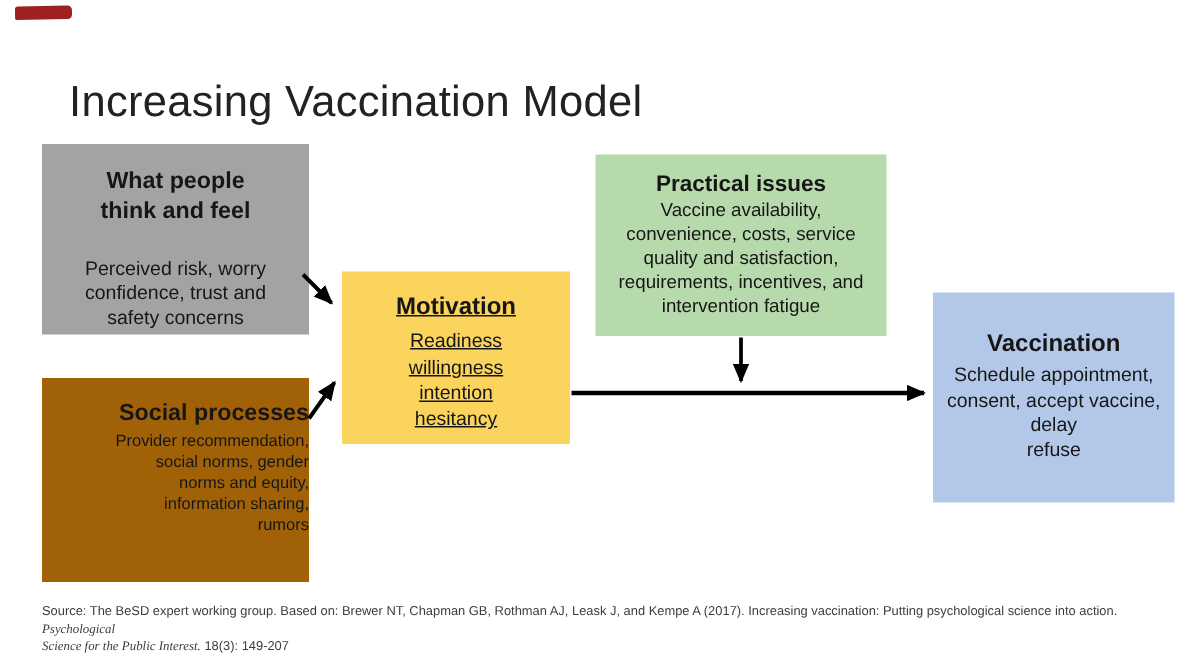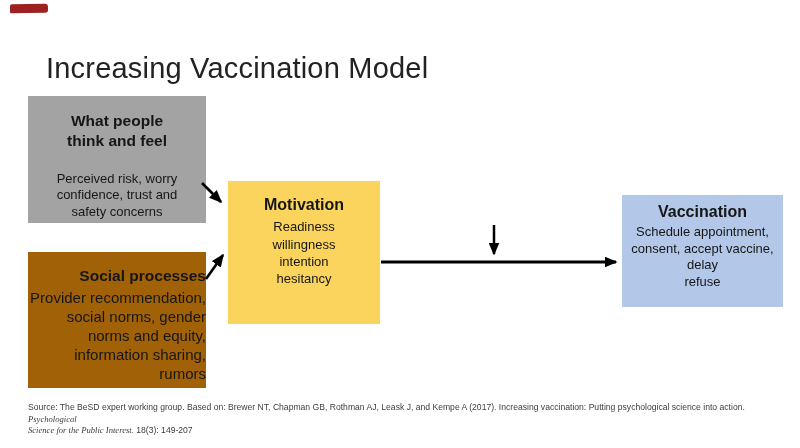--- a/index.html
+++ b/index.html
@@ -40,31 +40,31 @@
     white-space:pre-line;
     line-height:1.27;
   }
 
   .box-think    { left:28px;  top:96px;  width:178px; height:127px; padding-top:15px; }
   .box-think .box-title { font-size:15.5px; }
   .box-think .box-body  { font-size:13px; margin-top:20px; }
 
   .box-social   { left:28px;  top:252px; width:178px; height:136px; padding-top:14px; }
   .box-social .box-title { font-size:15.5px; }
-  .box-social .box-body  { font-size:15px; margin-top:2px; }
+  .box-social .box-body  { font-size:11px; margin-top:2px; }
 
-  .box-motivation { left:228px; top:181px; width:152px; height:143px; padding-top:14px; }
+  .box-motivation { left:228px; top:181px; width:152px; height:115px; padding-top:14px;text-decoration:underline; }
   .box-motivation .box-title { font-size:16px; }
   .box-motivation .box-body  { font-size:13px; margin-top:3px; line-height:1.33; }
 
   .box-practical { left:397px; top:103px; width:194px; height:121px; padding-top:10px; }
   .box-practical .box-title { font-size:15px; }
   .box-practical .box-body  { font-size:12.5px; margin-top:1px; }
 
-  .box-vaccination { left:622px; top:195px; width:161px; height:112px; padding-top:7px; }
+  .box-vaccination { left:622px; top:195px; width:161px; height:140px; padding-top:25px; }
   .box-vaccination .box-title { font-size:16px; }
   .box-vaccination .box-body  { font-size:13px; margin-top:2px; }
 
   svg.arrows { position:absolute; left:0; top:0; pointer-events:none; }
 
   .footer {
     position:absolute; left:28px; top:402px; width:762px;
     font-size:8.6px; line-height:1.35; color:#3d3d3d;
   }
   .footer .it { font-style:italic;font-family:Liberation Serif, serif; }
@@ -96,20 +96,28 @@
   </div>
 
   <div class="dbox box-motivation" style="background-color: rgb(250, 212, 92);">
     <div class="box-title">Motivation</div>
     <div class="box-body">Readiness
 willingness
 intention
 hesitancy</div>
   </div>
 
+  <div class="dbox box-practical" style="background-color: rgb(183, 218, 172);">
+    <div class="box-title">Practical issues</div>
+    <div class="box-body">Vaccine availability,
+convenience, costs, service
+quality and satisfaction,
+requirements, incentives, and
+intervention fatigue</div>
+  </div>
 
   <div class="dbox box-vaccination" style="background-color: rgb(179, 200, 232);">
     <div class="box-title">Vaccination</div>
     <div class="box-body">Schedule appointment,
 consent, accept vaccine,
 delay
 refuse</div>
   </div>
 
   <svg class="arrows" width="800" height="448" viewBox="0 0 800 448">

